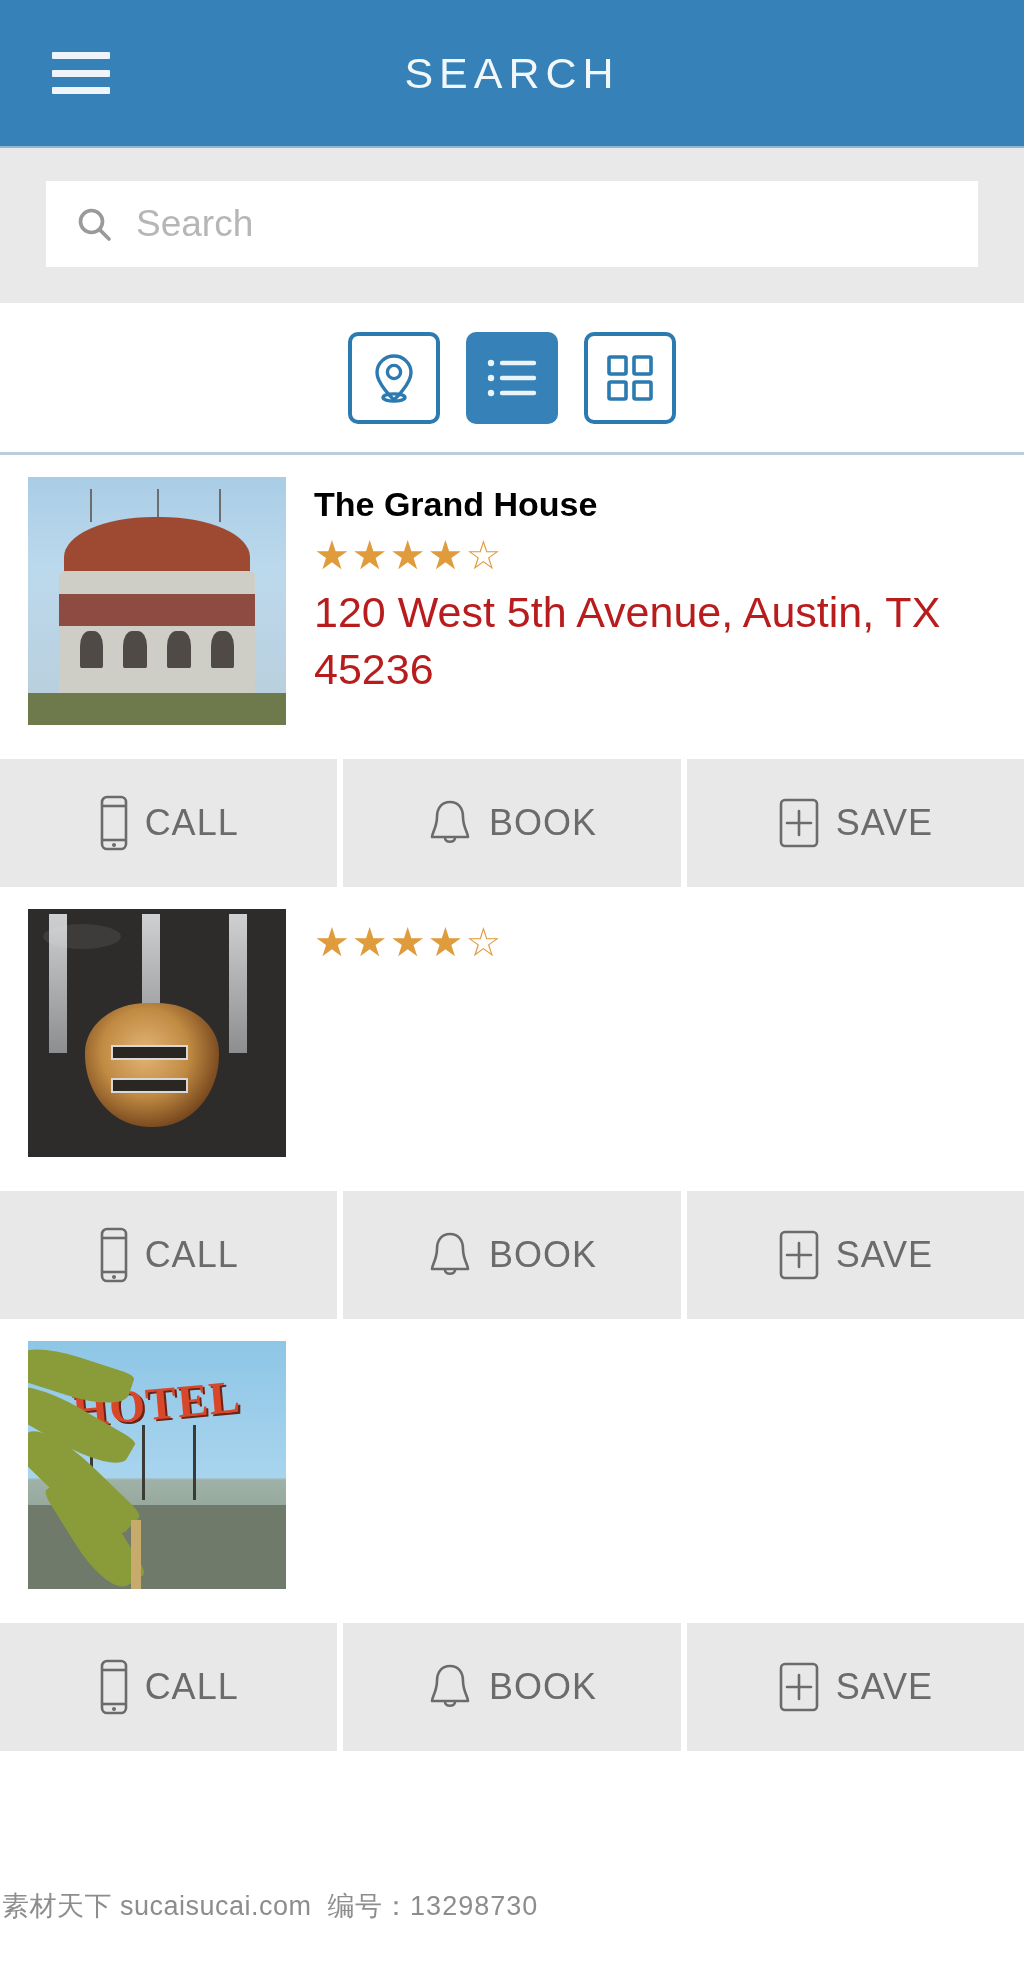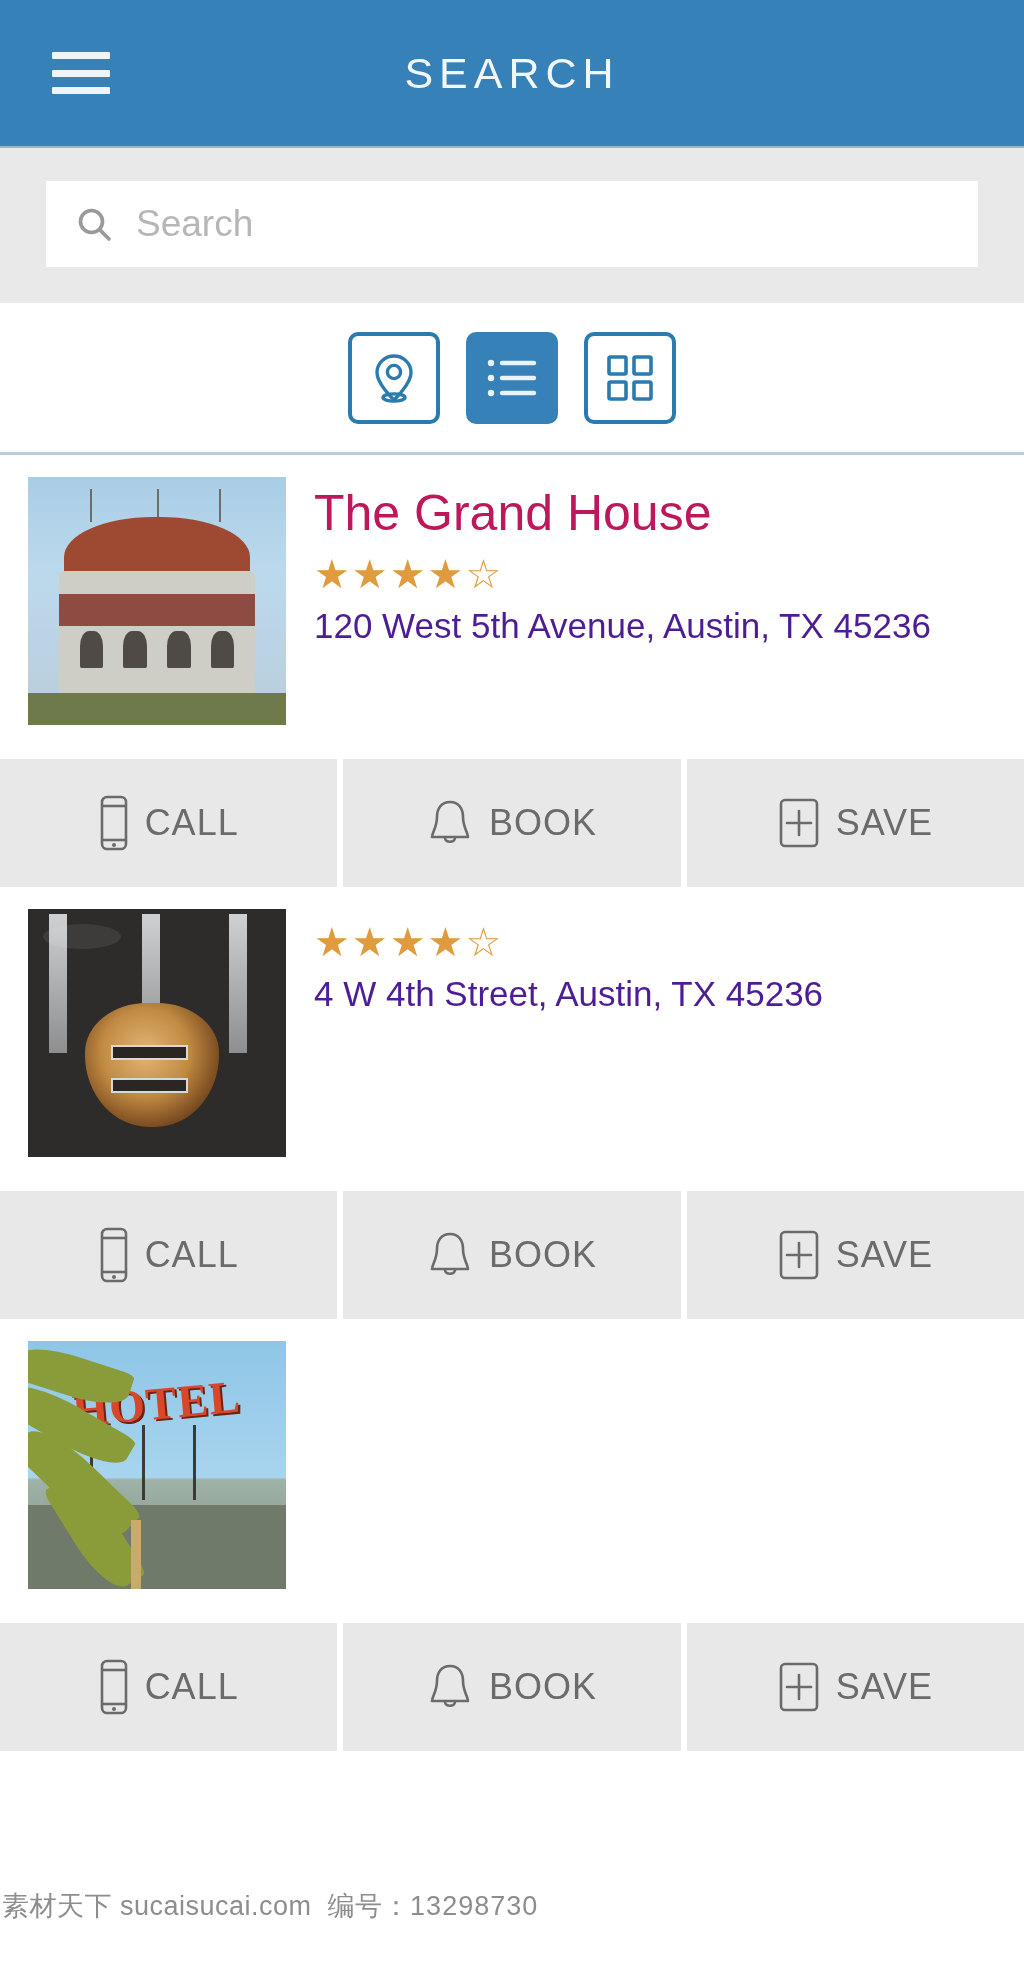--- a/index.html
+++ b/index.html
@@ -120,38 +120,38 @@
     margin-right: 28px;
     flex: 0 0 auto;
     overflow: hidden;
     position: relative;
   }
   .card-body {
     flex: 1 1 auto;
     padding-top: 8px;
   }
   .card-title {
-    color: #be185d;
-    font-size: 50px;
-    font-weight: 400;
+    color: #000000;
+    font-size: 34px;
+    font-weight: 700;
     line-height: 1.15;
     margin-bottom: 6px;
     cursor: pointer;
   }
   .stars {
     font-size: 40px;
     letter-spacing: 2px;
     line-height: 1.25;
     margin-bottom: 4px;
     color: #e09b3c;
     white-space: nowrap;
   }
   .card-addr, .card-phone {
-    color: #4c1d95;
-    font-size: 35px;
+    color: #b91c1c;
+    font-size: 43px;
     line-height: 1.32;
   }
 
   
   .actions {
     display: flex;
     gap: 6px;
     margin-top: 16px;
   }
   .action-btn {
@@ -375,21 +375,20 @@
       <div class="neck" style="left:8%;"></div>
       <div class="neck" style="left:44%;"></div>
       <div class="neck" style="left:78%;"></div>
       <div class="glow"></div>
       <div class="body-g"></div>
       <div class="pickup" style="left:32%; top:55%; width:30%; height:6%;"></div>
       <div class="pickup" style="left:32%; top:68%; width:30%; height:6%;"></div>
     </div>
     <div class="card-body">
       <div class="stars">★★★★☆</div>
-      <div class="card-addr">4 W 4th Street, Austin, TX 45236</div>
     </div>
   </div>
 
   <div class="actions">
     <div class="action-btn">
       <svg width="30" height="56" viewBox="0 0 30 56" fill="none" stroke="#6b6b6b" stroke-width="2.6">
         <rect x="3" y="2" width="24" height="52" rx="5"></rect>
         <line x1="3" y1="11" x2="27" y2="11"></line>
         <line x1="3" y1="45" x2="27" y2="45"></line>
         <circle cx="15" cy="50" r="2" fill="#6b6b6b" stroke="none"></circle>

